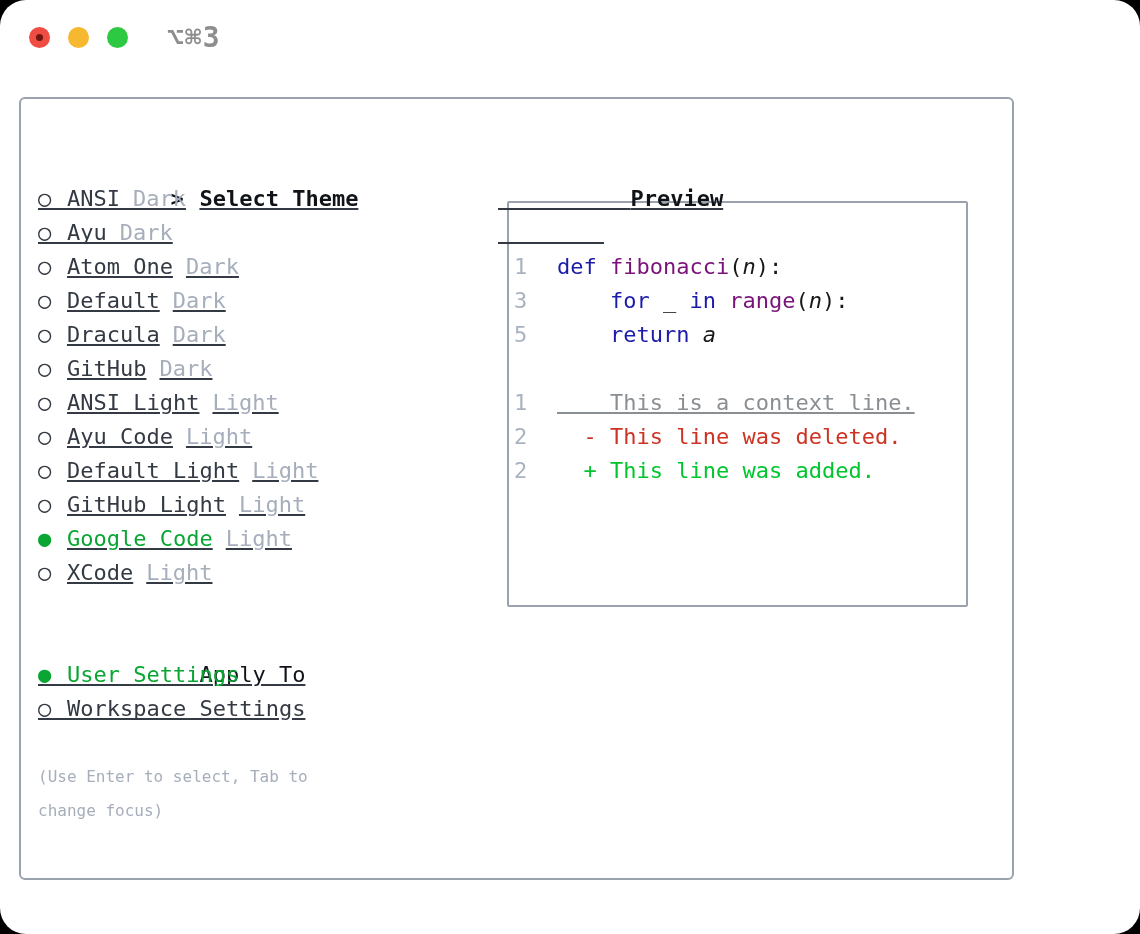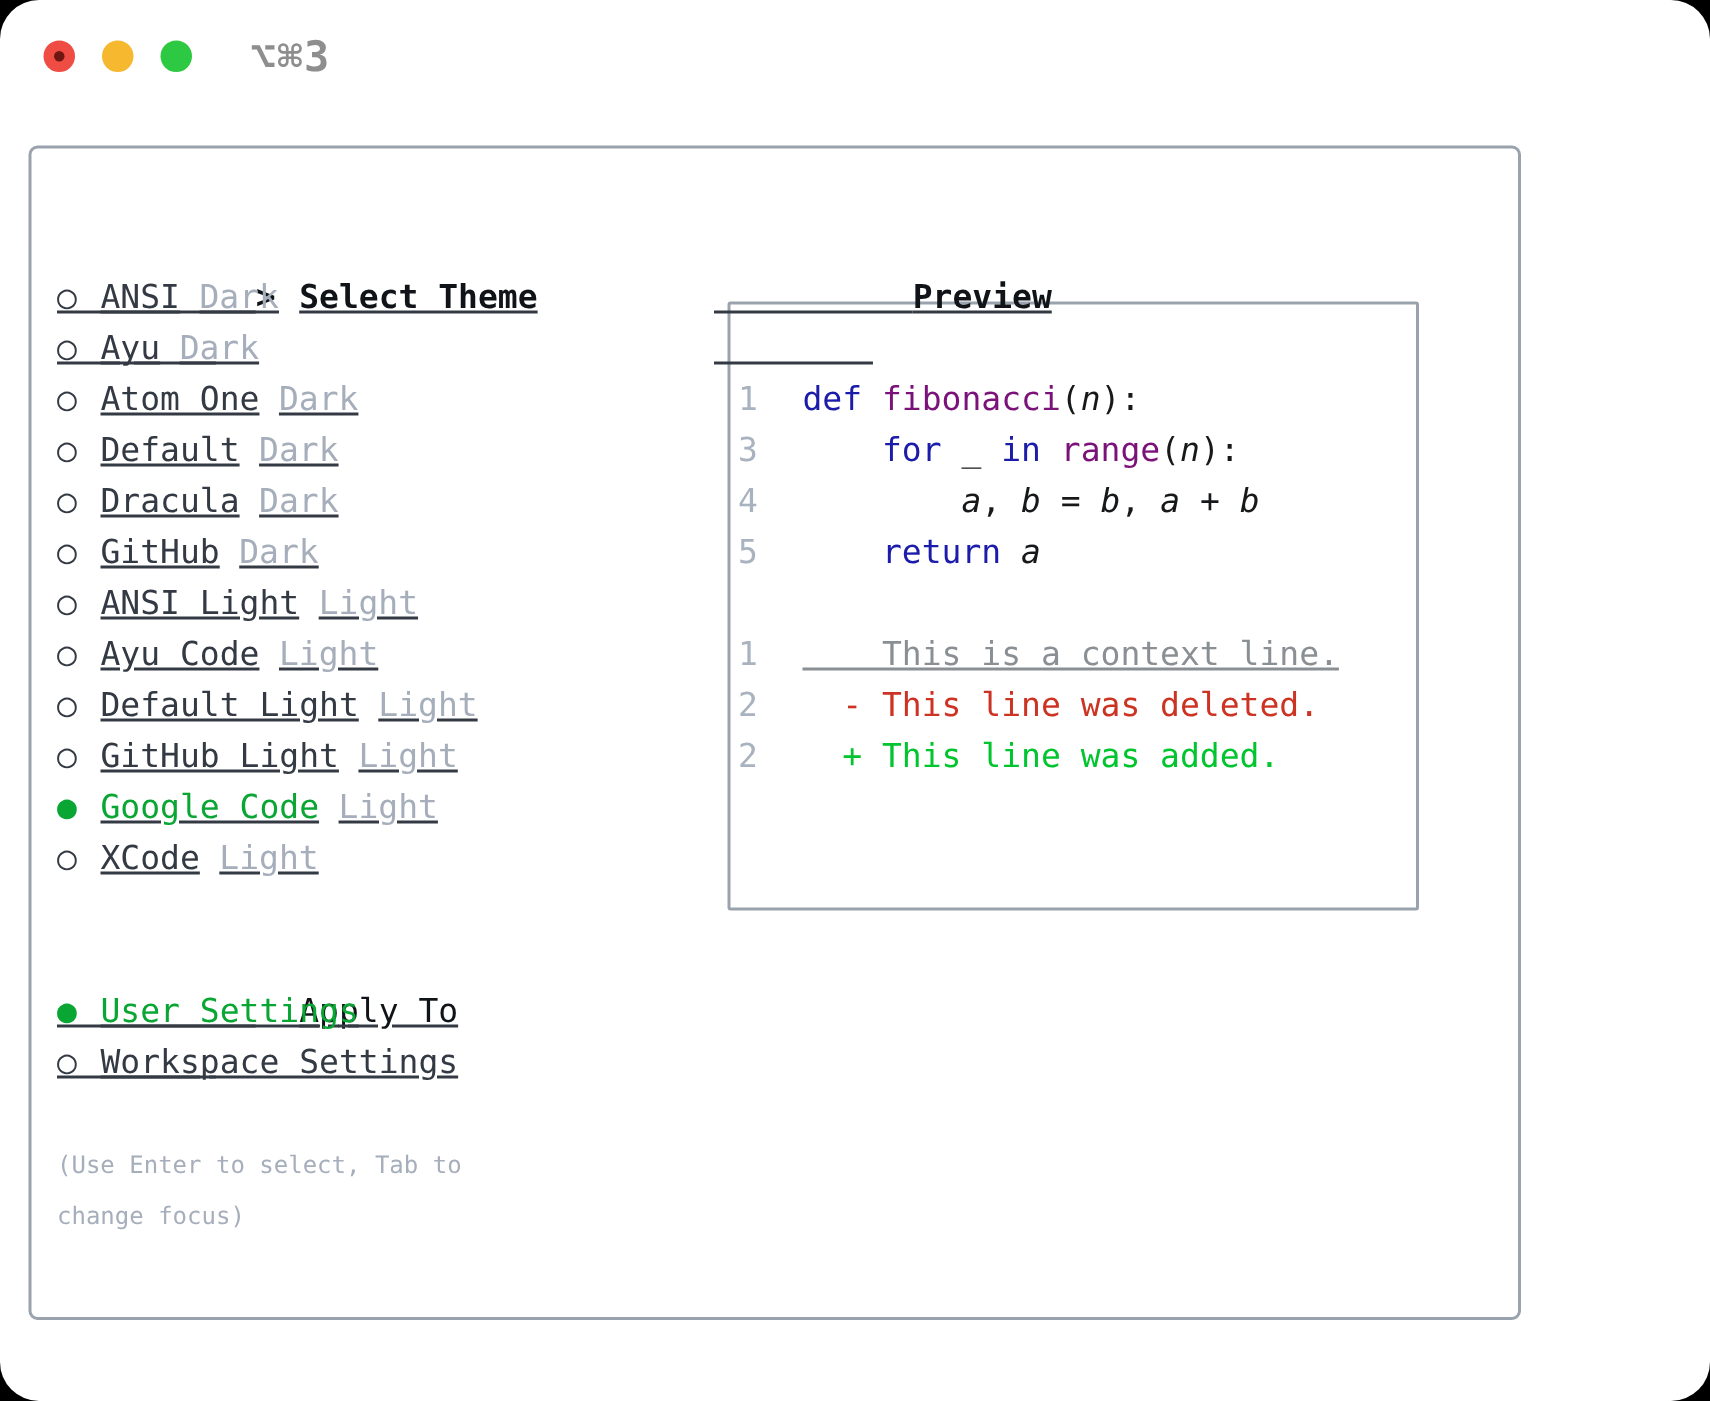--- a/index.html
+++ b/index.html
@@ -29,21 +29,21 @@
   .pfx{display:inline-block;width:29px;}
   .hdr,.hdr-prefix{font-weight:bold;color:var(--header-text,#101418);}
   .hdr2{color:var(--header-text,#101418);}
   .item .variant{color:var(--muted-gray,#a6aebb);margin-left:13px;}
   .item.selected .name,.item.selected .glyph{color:var(--selected-green,#09a633);}
   .spacer{height:34px;}
   .hint-line{height:34px;line-height:34px;font-size:16px;white-space:pre;
              color:var(--muted-gray,#a6aebb);}
 
   
-  .right-panel{position:absolute;left:455px;top:49px;}
+  .right-panel{position:absolute;left:477px;top:49px;}
   .preview-box{margin-left:9px;margin-top:19px;width:461px;height:406px;box-sizing:border-box;
                border:2px solid var(--border-gray,#9aa3ad);border-radius:2px;
                padding:47px 0 0 5px;overflow:hidden;background:#fff;}
   .pline{height:34px;line-height:34px;font-size:22px;white-space:pre;color:#16181a;}
   .ln{display:inline-block;width:43px;color:var(--line-number-gray,#a9b3c0);}
   .tk-kw{color:var(--keyword-blue,#1c1caa);}
   .tk-fn{color:var(--function-purple,#7a127a);}
   .tk-lit{color:var(--literal-teal,#0e6b6b);}
   .tk-v{font-style:italic;color:#16181a;}
   .tk-pl{color:#16181a;}
@@ -108,21 +108,20 @@
       </div>
 
       <div class="right-panel">
         <div class="row header-row">
           <span class="hdr">Preview</span>
         </div>
         <div class="preview-box">
           <div id="preview-lines">
               <div class="pline"><span class="ln">1</span><span class="codetxt"><span class="tk-kw">def</span><span class="tk-pl"> </span><span class="tk-fn">fibonacci</span><span class="tk-pl">(</span><span class="tk-v">n</span><span class="tk-pl">):</span></span></div>
               <div class="pline"><span class="ln">3</span><span class="codetxt"><span class="tk-pl">    </span><span class="tk-kw">for</span><span class="tk-pl"> _ </span><span class="tk-kw">in</span><span class="tk-pl"> </span><span class="tk-fn">range</span><span class="tk-pl">(</span><span class="tk-v">n</span><span class="tk-pl">):</span></span></div>
-              <div class="pline"><span class="ln">4</span><span class="codetxt"><span class="tk-pl">        </span><span class="tk-v">a</span><span class="tk-pl">, </span><span class="tk-v">b</span><span class="tk-pl"> = </span><span class="tk-v">b</span><span class="tk-pl">, </span><span class="tk-v">a</span><span class="tk-pl"> + </span><span class="tk-v">b</span></span></div>
               <div class="pline"><span class="ln">5</span><span class="codetxt"><span class="tk-pl">    </span><span class="tk-kw">return</span><span class="tk-pl"> </span><span class="tk-v">a</span></span></div>
               <div class="pline"></div>
               <div class="pline"><span class="ln">1</span><span class="codetxt"><span class="tk-ctx">    This is a context line.</span></span></div>
               <div class="pline"><span class="ln">2</span><span class="codetxt"><span class="tk-del">  - This line was deleted.</span></span></div>
               <div class="pline"><span class="ln">2</span><span class="codetxt"><span class="tk-add">  + This line was added.</span></span></div>
             </div>
         </div>
       </div>
 
     </div>

